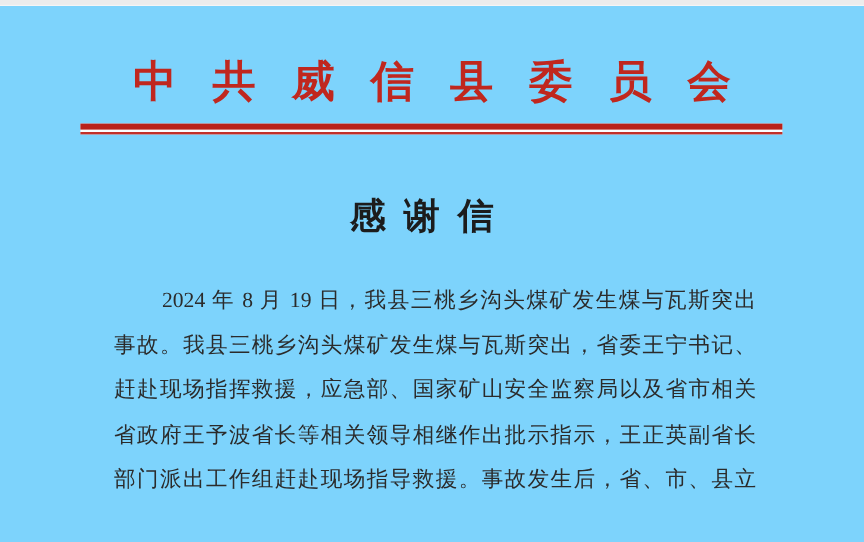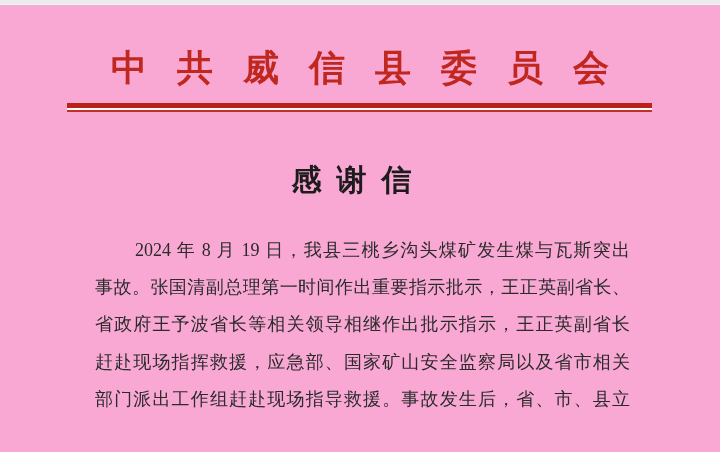--- a/index.html
+++ b/index.html
@@ -4,21 +4,21 @@
 <style>
   html, body {
     margin: 0;
     padding: 0;
     background: #ffffff;
   }
   .page {
     position: relative;
     width: 720px;
     height: 452px;
-    background: #f9a8d4;
+    background: #7dd3fc;
     overflow: hidden;
     font-family: "Liberation Serif", "DejaVu Serif", serif;
   }
   .top-strip {
     position: absolute;
     top: 0; left: 0;
     width: 720px;
     height: 4px;
     background: #ececec;
     border-bottom: 1px solid #f5f5f5;
@@ -106,19 +106,19 @@
   </div>
 
   <div class="red-rule"></div>
 
   <h1 class="doc-title">
     <span class="title-text">感谢信</span>
   </h1>
 
   <div class="body-block">
     <p class="line justify indent">2024 年 8 月 19 日，我县三桃乡沟头煤矿发生煤与瓦斯突出</p>
-    <p class="line justify">事故。张国清副总理第一时间作出重要指示批示，王正英副省长、</p>
+    <p class="line justify">事故。我县三桃乡沟头煤矿发生煤与瓦斯突出，省委王宁书记、</p>
+    <p class="line justify">赶赴现场指挥救援，应急部、国家矿山安全监察局以及省市相关</p>
     <p class="line justify">省政府王予波省长等相关领导相继作出批示指示，王正英副省长</p>
-    <p class="line justify">赶赴现场指挥救援，应急部、国家矿山安全监察局以及省市相关</p>
     <p class="line justify">部门派出工作组赶赴现场指导救援。事故发生后，省、市、县立</p>
   </div>
 
 </div>
 
 </body></html>

